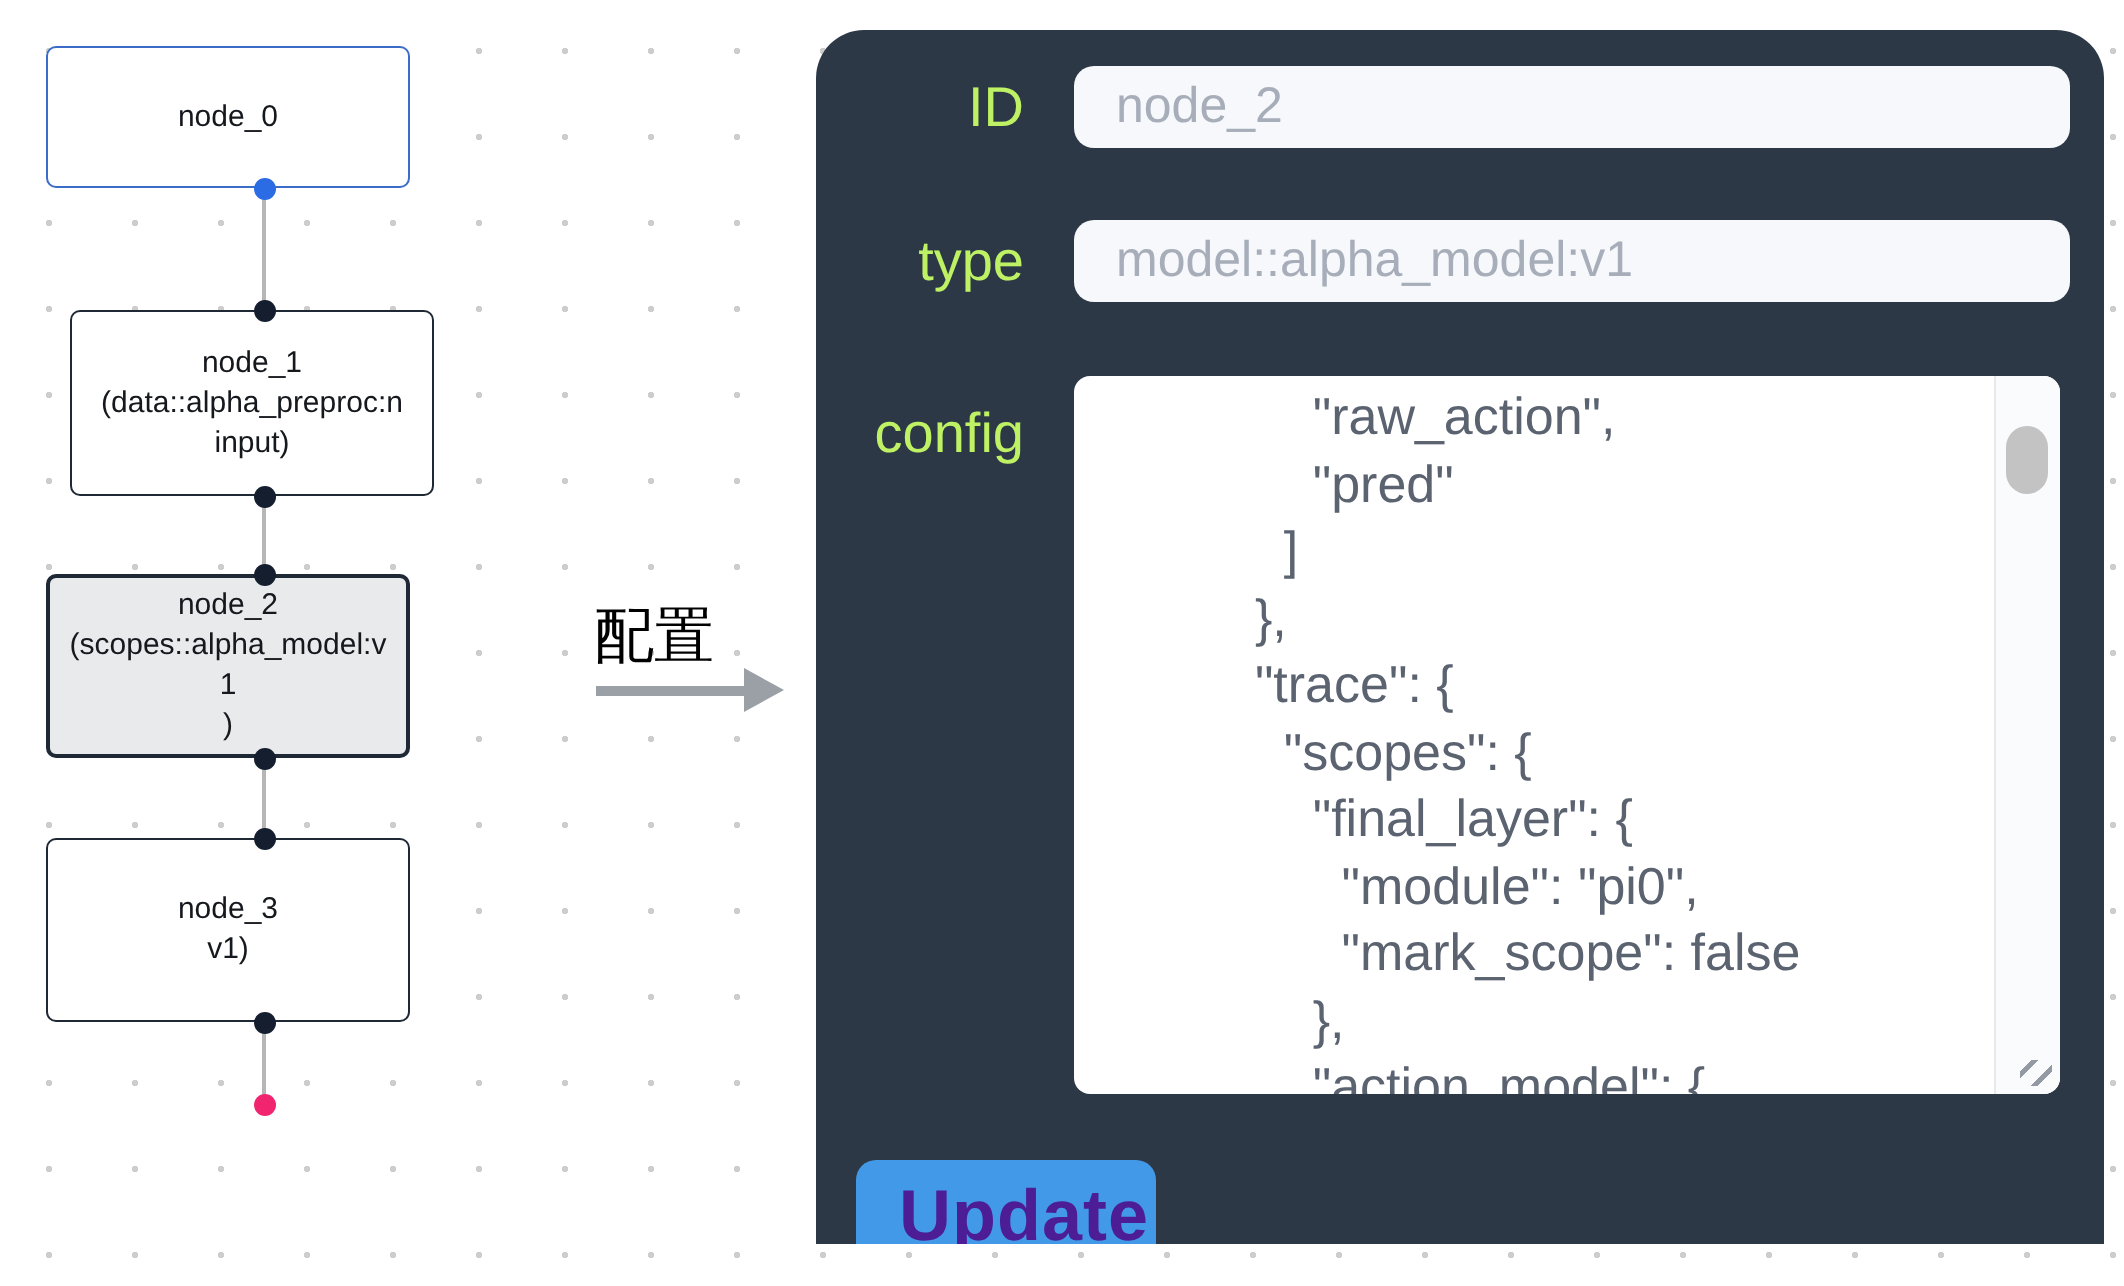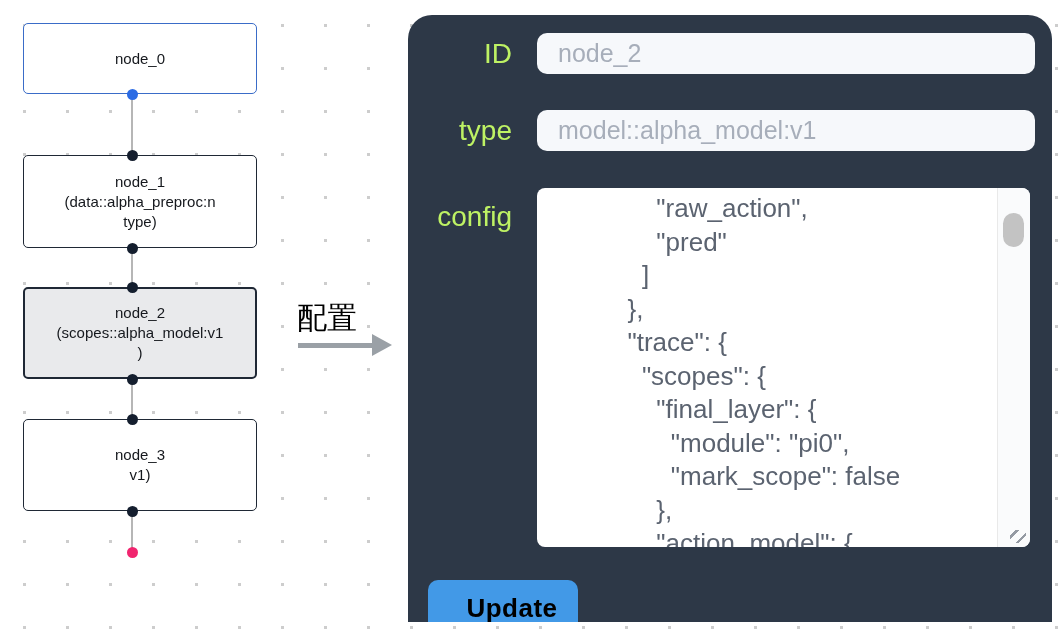--- a/index.html
+++ b/index.html
@@ -5,21 +5,21 @@
   * { margin:0; padding:0; box-sizing:border-box; }
   html,body { background:#fff; }
   body { font-family:"Liberation Sans", sans-serif; }
   #screen {
     position:relative; width:1062px; height:643px; overflow:hidden; background:#ffffff;
     background-image: radial-gradient(#cdcdcd 1.5px, rgba(0,0,0,0) 1.6px);
     background-size: 43px 43px; background-position: 3px 4px;
   }
   
   .node {
-    position:absolute; left:23px; width:234px; background:#ffffff;
+    position:absolute; left:23px; width:182px; background:#ffffff;
     border:1.5px solid #1f2835; border-radius:5px;
     display:flex; flex-direction:column; justify-content:center; align-items:center;
     font-size:15px; line-height:20px; color:#15181d; text-align:center; padding:0 8px;
   }
   .node .tline { width:100%; overflow-wrap:break-word; }
   .n0 { top:23px;  height:71px; }
   .n1 { top:155px; height:93px; }
   .n2 { top:287px; height:92px; border-width:2.8px; }
   .n3 { top:419px; height:92px; }
   .n4 { top:552px; height:70px; }
@@ -52,41 +52,41 @@
             background:#ffffff; border-radius:8px; }
   .cfgtext { position:absolute; left:0; top:0; right:33px; bottom:0; overflow:hidden;
              padding:4px 0 0 76px; white-space:pre; font-family:"Liberation Sans", sans-serif;
              font-size:26px; line-height:33.5px; color:#5b6370; }
   .track { position:absolute; right:0; top:0; bottom:0; width:33px; background:#fafbfc;
            border-left:1px solid #e9e9e9; border-radius:0 8px 8px 0; }
   .thumb { position:absolute; right:6px; top:25px; width:21px; height:34px; border-radius:10.5px; background:#c3c3c3; }
   .grip { position:absolute; right:4px; bottom:4px; width:16px; height:13px;
           background:repeating-linear-gradient(135deg, rgba(0,0,0,0) 0 4px, #949aa3 4px 6.5px, rgba(0,0,0,0) 6.5px 9px); }
   .update { position:absolute; left:20px; top:565px; width:150px; height:56px; border:0;
-            border-radius:10px; background:#4299e7; color:#000000; font-family:"Liberation Sans", sans-serif;
-            font-size:26px; font-weight:bold; letter-spacing:.5px;
+            border-radius:10px; background:#4299e7; color:#4c1d95; font-family:"Liberation Sans", sans-serif;
+            font-size:36px; font-weight:bold; letter-spacing:.5px;
             display:flex; align-items:center; justify-content:center; cursor:pointer;padding-left:18px; }
 </style>
 </head>
 <body>
 
 <div id="screen">
 
   <div class="edge e0"></div>
   <div class="edge e1"></div>
   <div class="edge e2"></div>
   <div class="edge e3"></div>
 
   <div class="node n0" style="border-color: rgb(58, 108, 200);">
     <div class="tline">node_0</div>
   </div>
-  <div class="node n1" style="border-color: rgb(31, 40, 53);">
+  <div class="node n1" style="border-color: rgb(31, 40, 53); margin-left: 12px;">
     <div class="tline">node_1</div>
     <div class="tline">(data::alpha_preproc:n</div>
-    <div class="tline">type)</div>
+    <div class="tline">input)</div>
   </div>
   <div class="node n2" style="border-color: rgb(31, 40, 53); background-color: rgb(233, 234, 236);">
     <div class="tline">node_2</div>
     <div class="tline">(scopes::alpha_model:v1</div>
     <div class="tline">)</div>
   </div>
   <div class="node n3" style="border-color: rgb(31, 40, 53);">
     <div class="tline">node_3</div>
     <div class="tline">v1)</div>
   </div>

